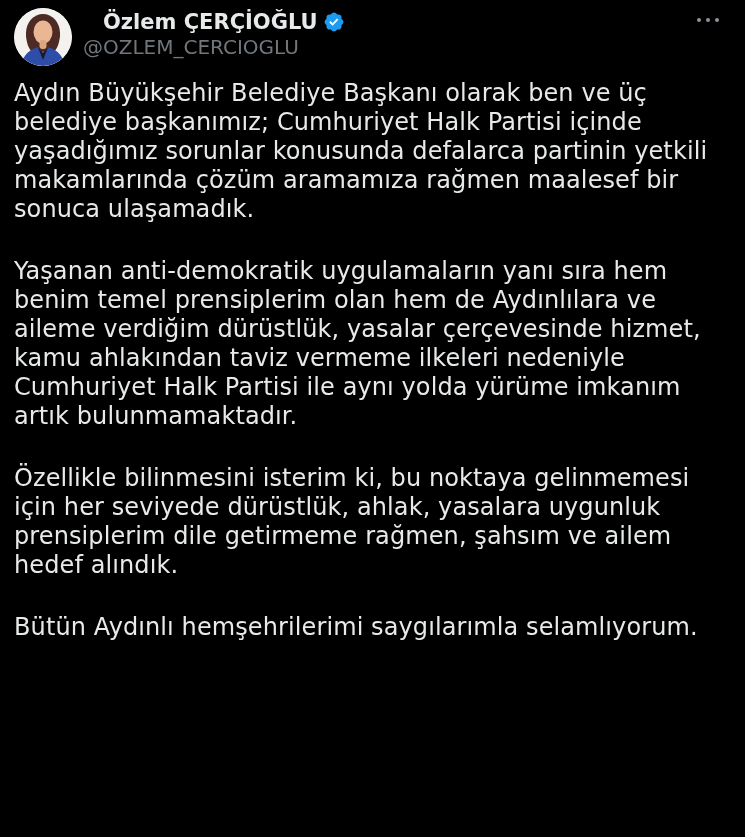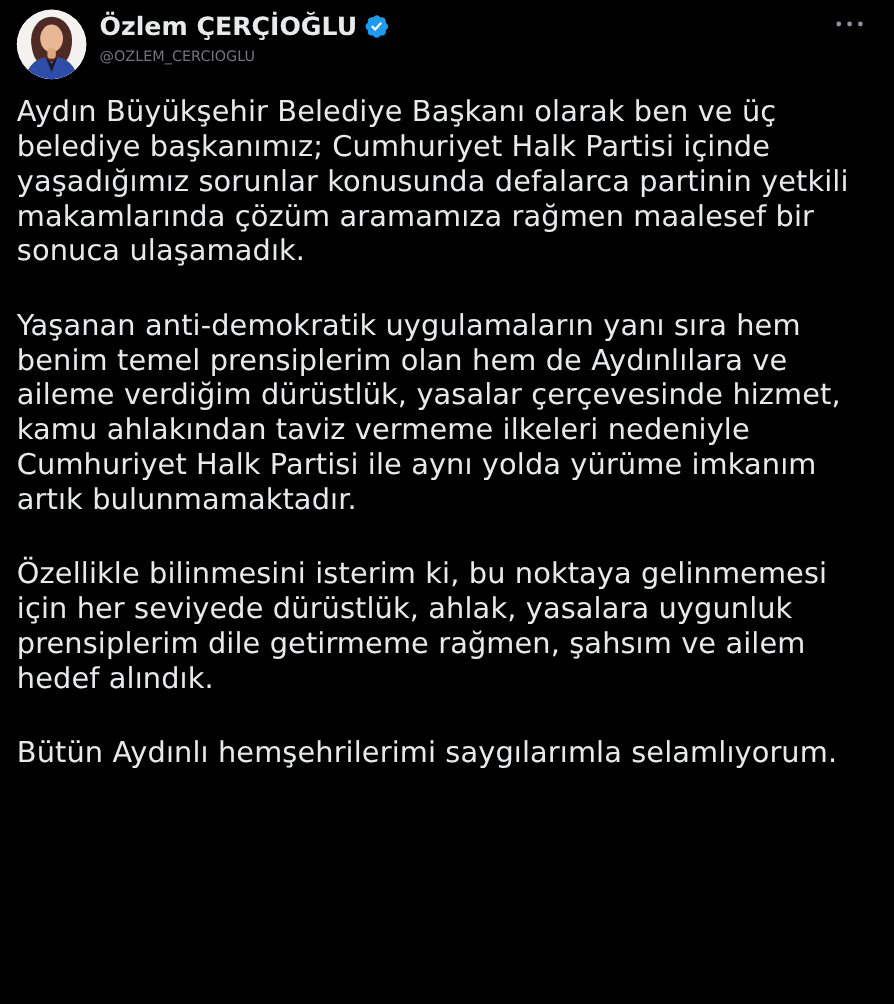--- a/index.html
+++ b/index.html
@@ -42,25 +42,26 @@
     align-items: center;
     gap: 5px;
   }
   .display-name {
     font-weight: bold;
     font-size: 21px;
     line-height: 26px;
     color: #e7e9ea;
     white-space: nowrap;
     cursor: pointer;
+    margin-left: 20px;
   }
   .verified-badge { display: inline-flex; }
   .verified-badge svg { display: block; }
   .handle {
-    font-size: 12px;
+    font-size: 20px;
     line-height: 25px;
     color: #71767b;
     cursor: pointer;
   }
   .more-button {
     flex: 0 0 auto;
     display: flex;
     gap: 5px;
     align-items: center;
     padding: 8px 4px;

